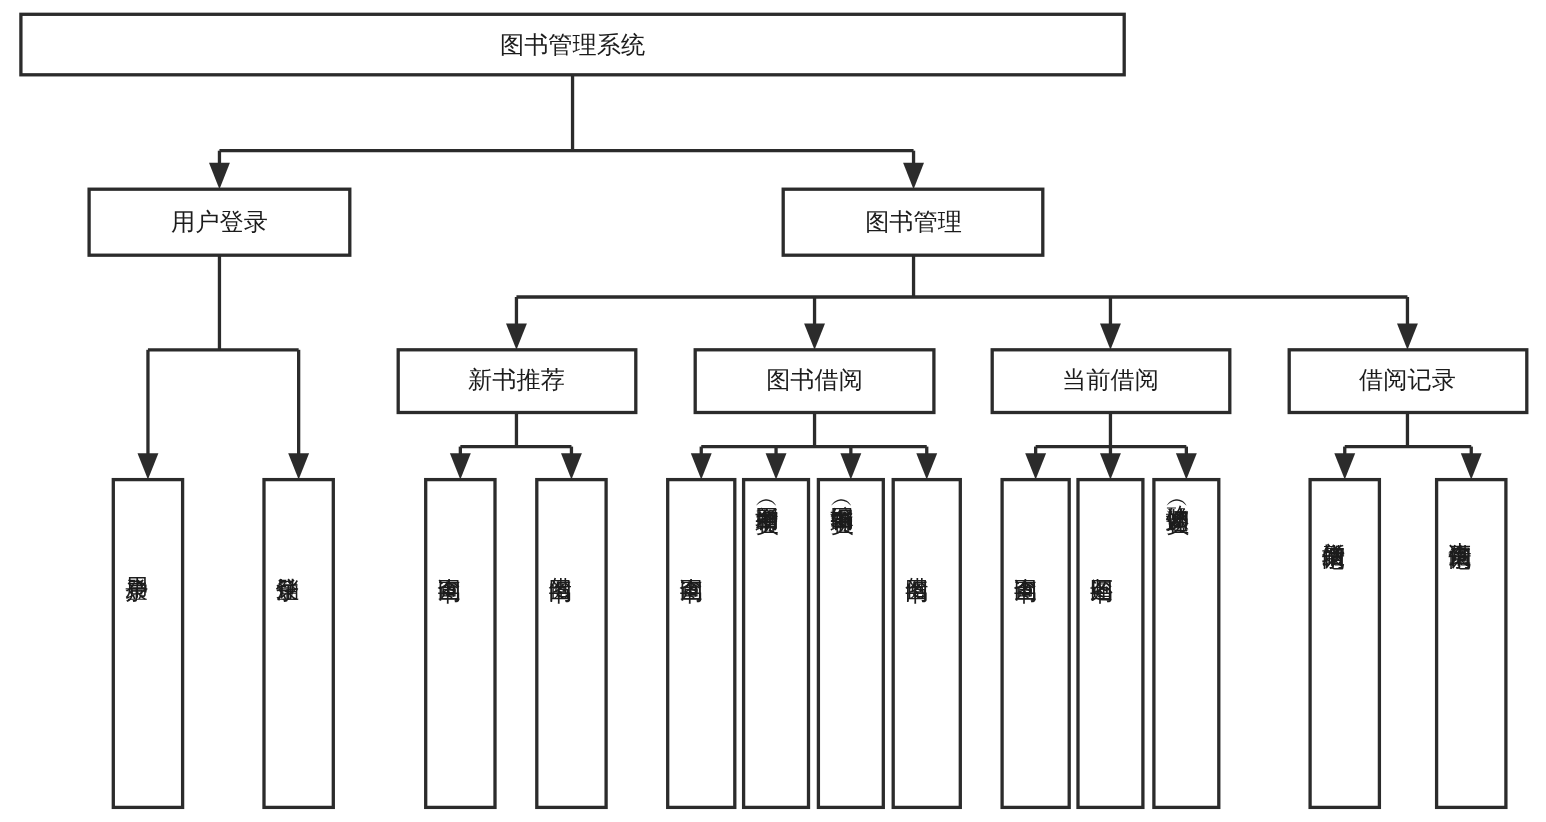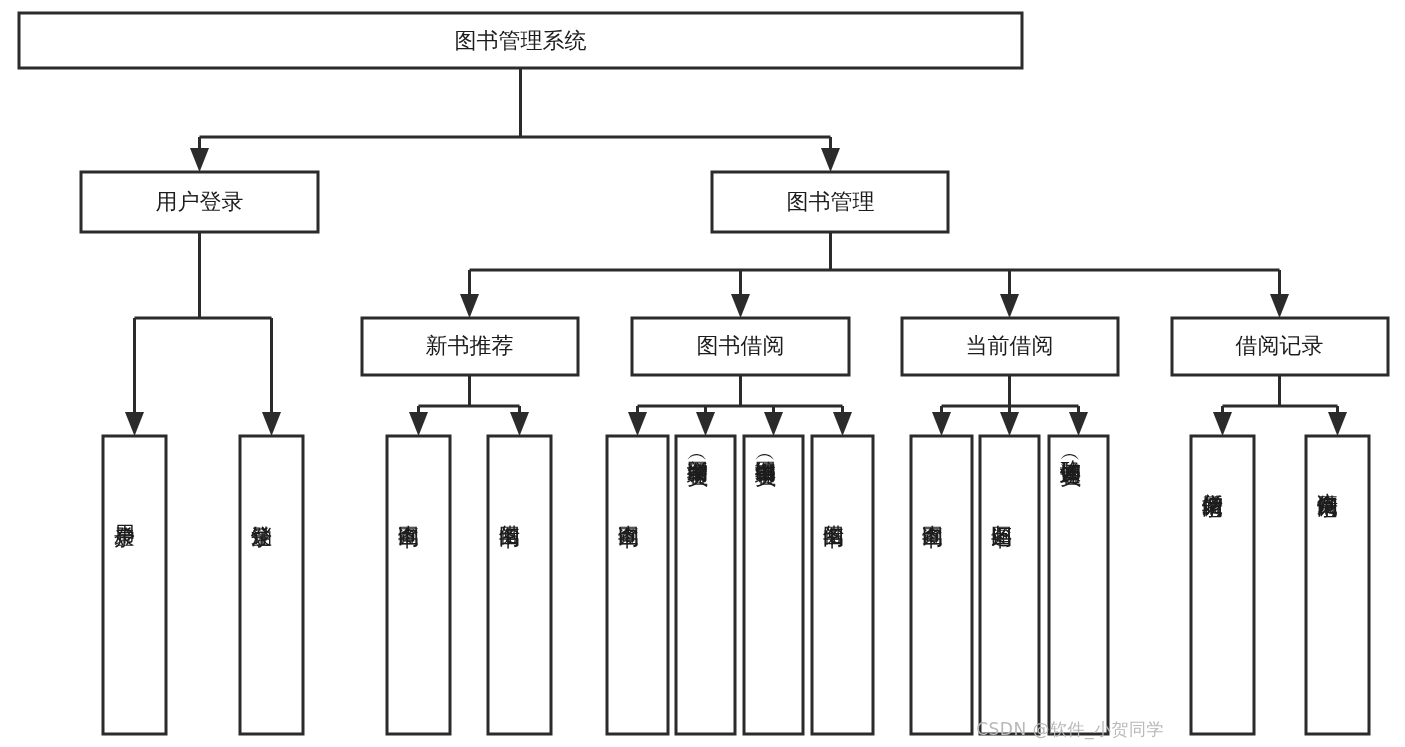--- a/index.html
+++ b/index.html
@@ -201,15 +201,14 @@
   <div class="vlabel" style="left:921px; top:508px; height:160px;">查询图书</div>
 
   <div class="vlabel" style="left:990px; top:508px; height:160px;">归还图书</div>
 
   <div class="vlabel" style="left:1059px; top:443px; height:286px;">确认归还（管理员）</div>
 
   <div class="vlabel" style="left:1201px; top:476px; height:226px;">新增借阅记录</div>
 
   <div class="vlabel" style="left:1316px; top:476px; height:226px;">查询借阅记录</div>
 
-  <div class="watermark">CSDN @软件_小贺同学</div>
 
 </div>
 
 </body></html>

